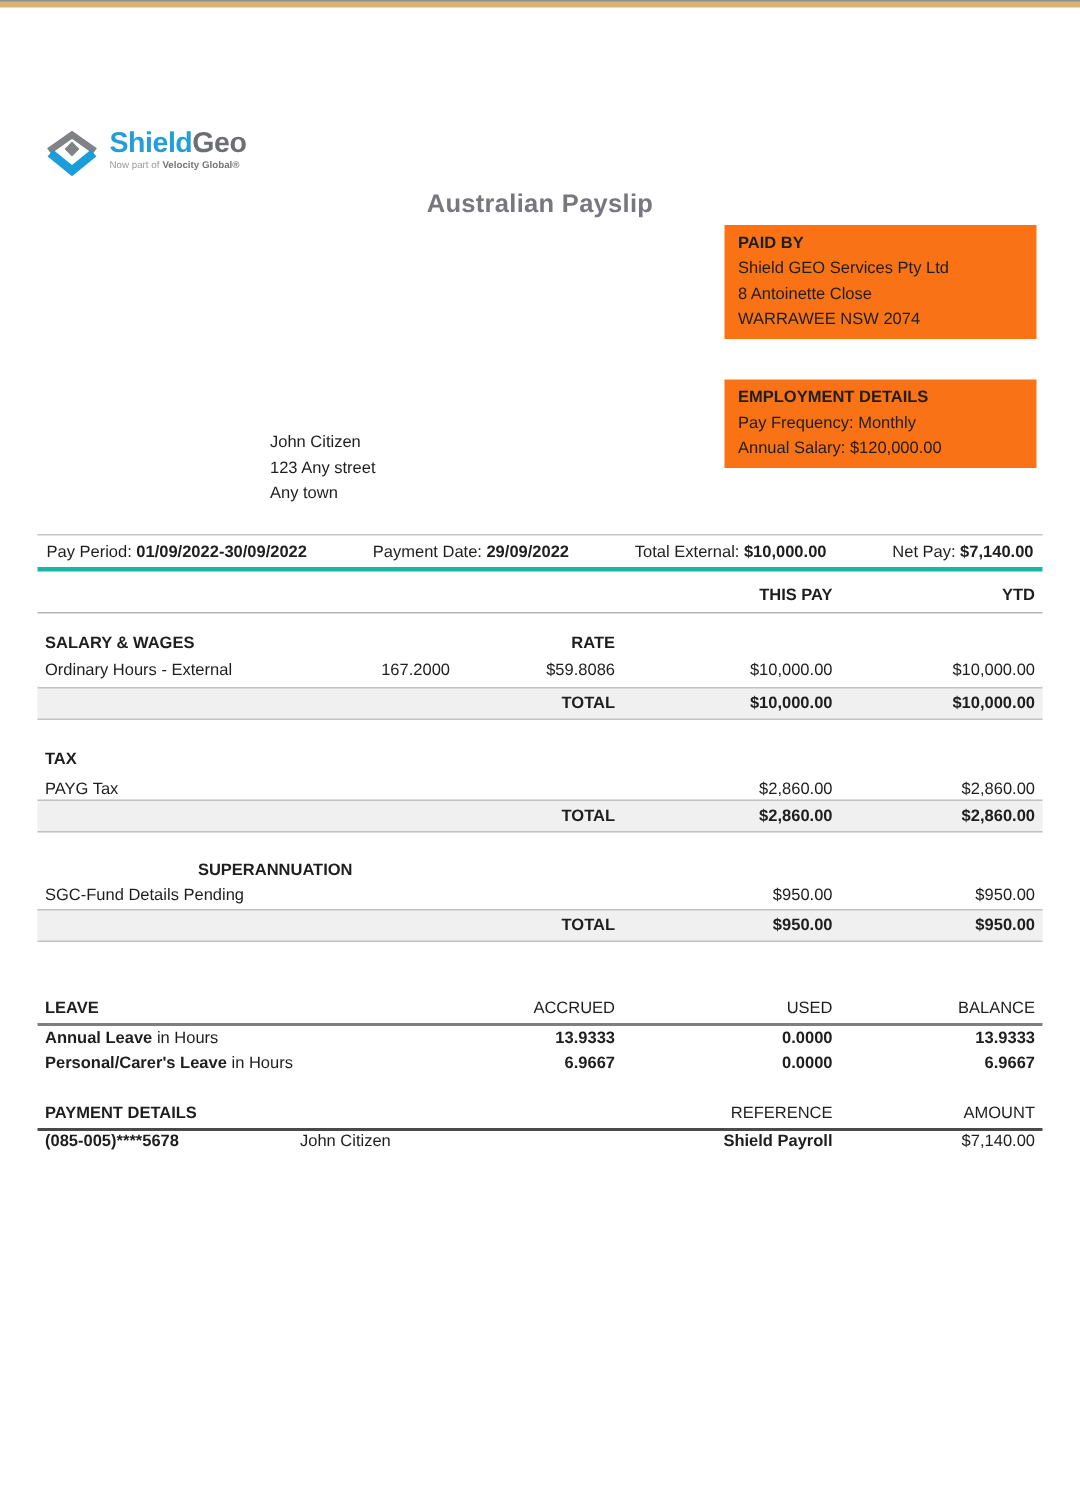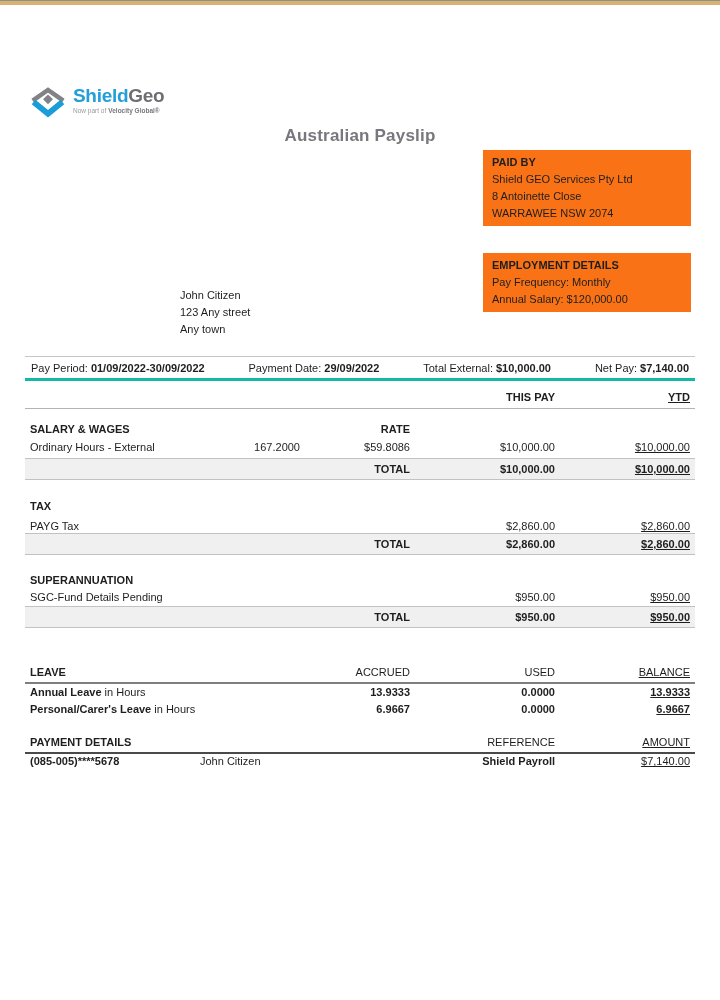--- a/index.html
+++ b/index.html
@@ -38,34 +38,34 @@
                display:flex;align-items:center;justify-content:space-between;padding:0 6px;}
   .summary-item .lbl{margin-right:3px;}
   .summary-item .val{font-weight:bold;}
 
   
   .grid{position:absolute;left:25px;width:670px;display:grid;
         grid-template-columns:210px 65px 110px 145px 140px;line-height:17px;}
   .pay-grid{grid-template-columns:175px 150px 205px 140px;}
   .c1{padding-left:5px;}
   .cr{text-align:right;}
-  .c5{padding-right:5px;text-decoration:underline;}
+  .c5{padding-right:5px;}
   .b{font-weight:bold;}
   .span2{grid-column:1 / span 2;}
 
   .r-colhead{top:389px;border-bottom:1px solid #b3b3b3;padding-bottom:2px;}
   .r-salary-head{top:421px;}
   .r-salary-data{top:439px;}
   .r-total{height:22px;line-height:21px;background:#f0f0f0;border-top:1px solid #c2c2c2;
            border-bottom:1px solid #c2c2c2;box-sizing:border-box;}
   .r-salary-total{top:458px;}
   .r-tax-head{top:498px;}
   .r-tax-data{top:518px;}
   .r-tax-total{top:533px;}
-  .r-super-head{top:572px;}
+  .r-super-head{top:572px;text-align:right;}
   .r-super-data{top:589px;}
   .r-super-total{top:606px;}
   .r-leave-head{top:664px;border-bottom:2px solid #7f7f7f;padding-bottom:1px;}
   .r-leave-1{top:684px;}
   .r-leave-2{top:701px;}
   .r-pay-head{top:734px;border-bottom:2px solid #4a4a4a;padding-bottom:1px;}
   .r-pay-data{top:753px;}
 
   
   .watermark{position:absolute;top:963px;right:13px;display:flex;align-items:center;gap:2px;}

